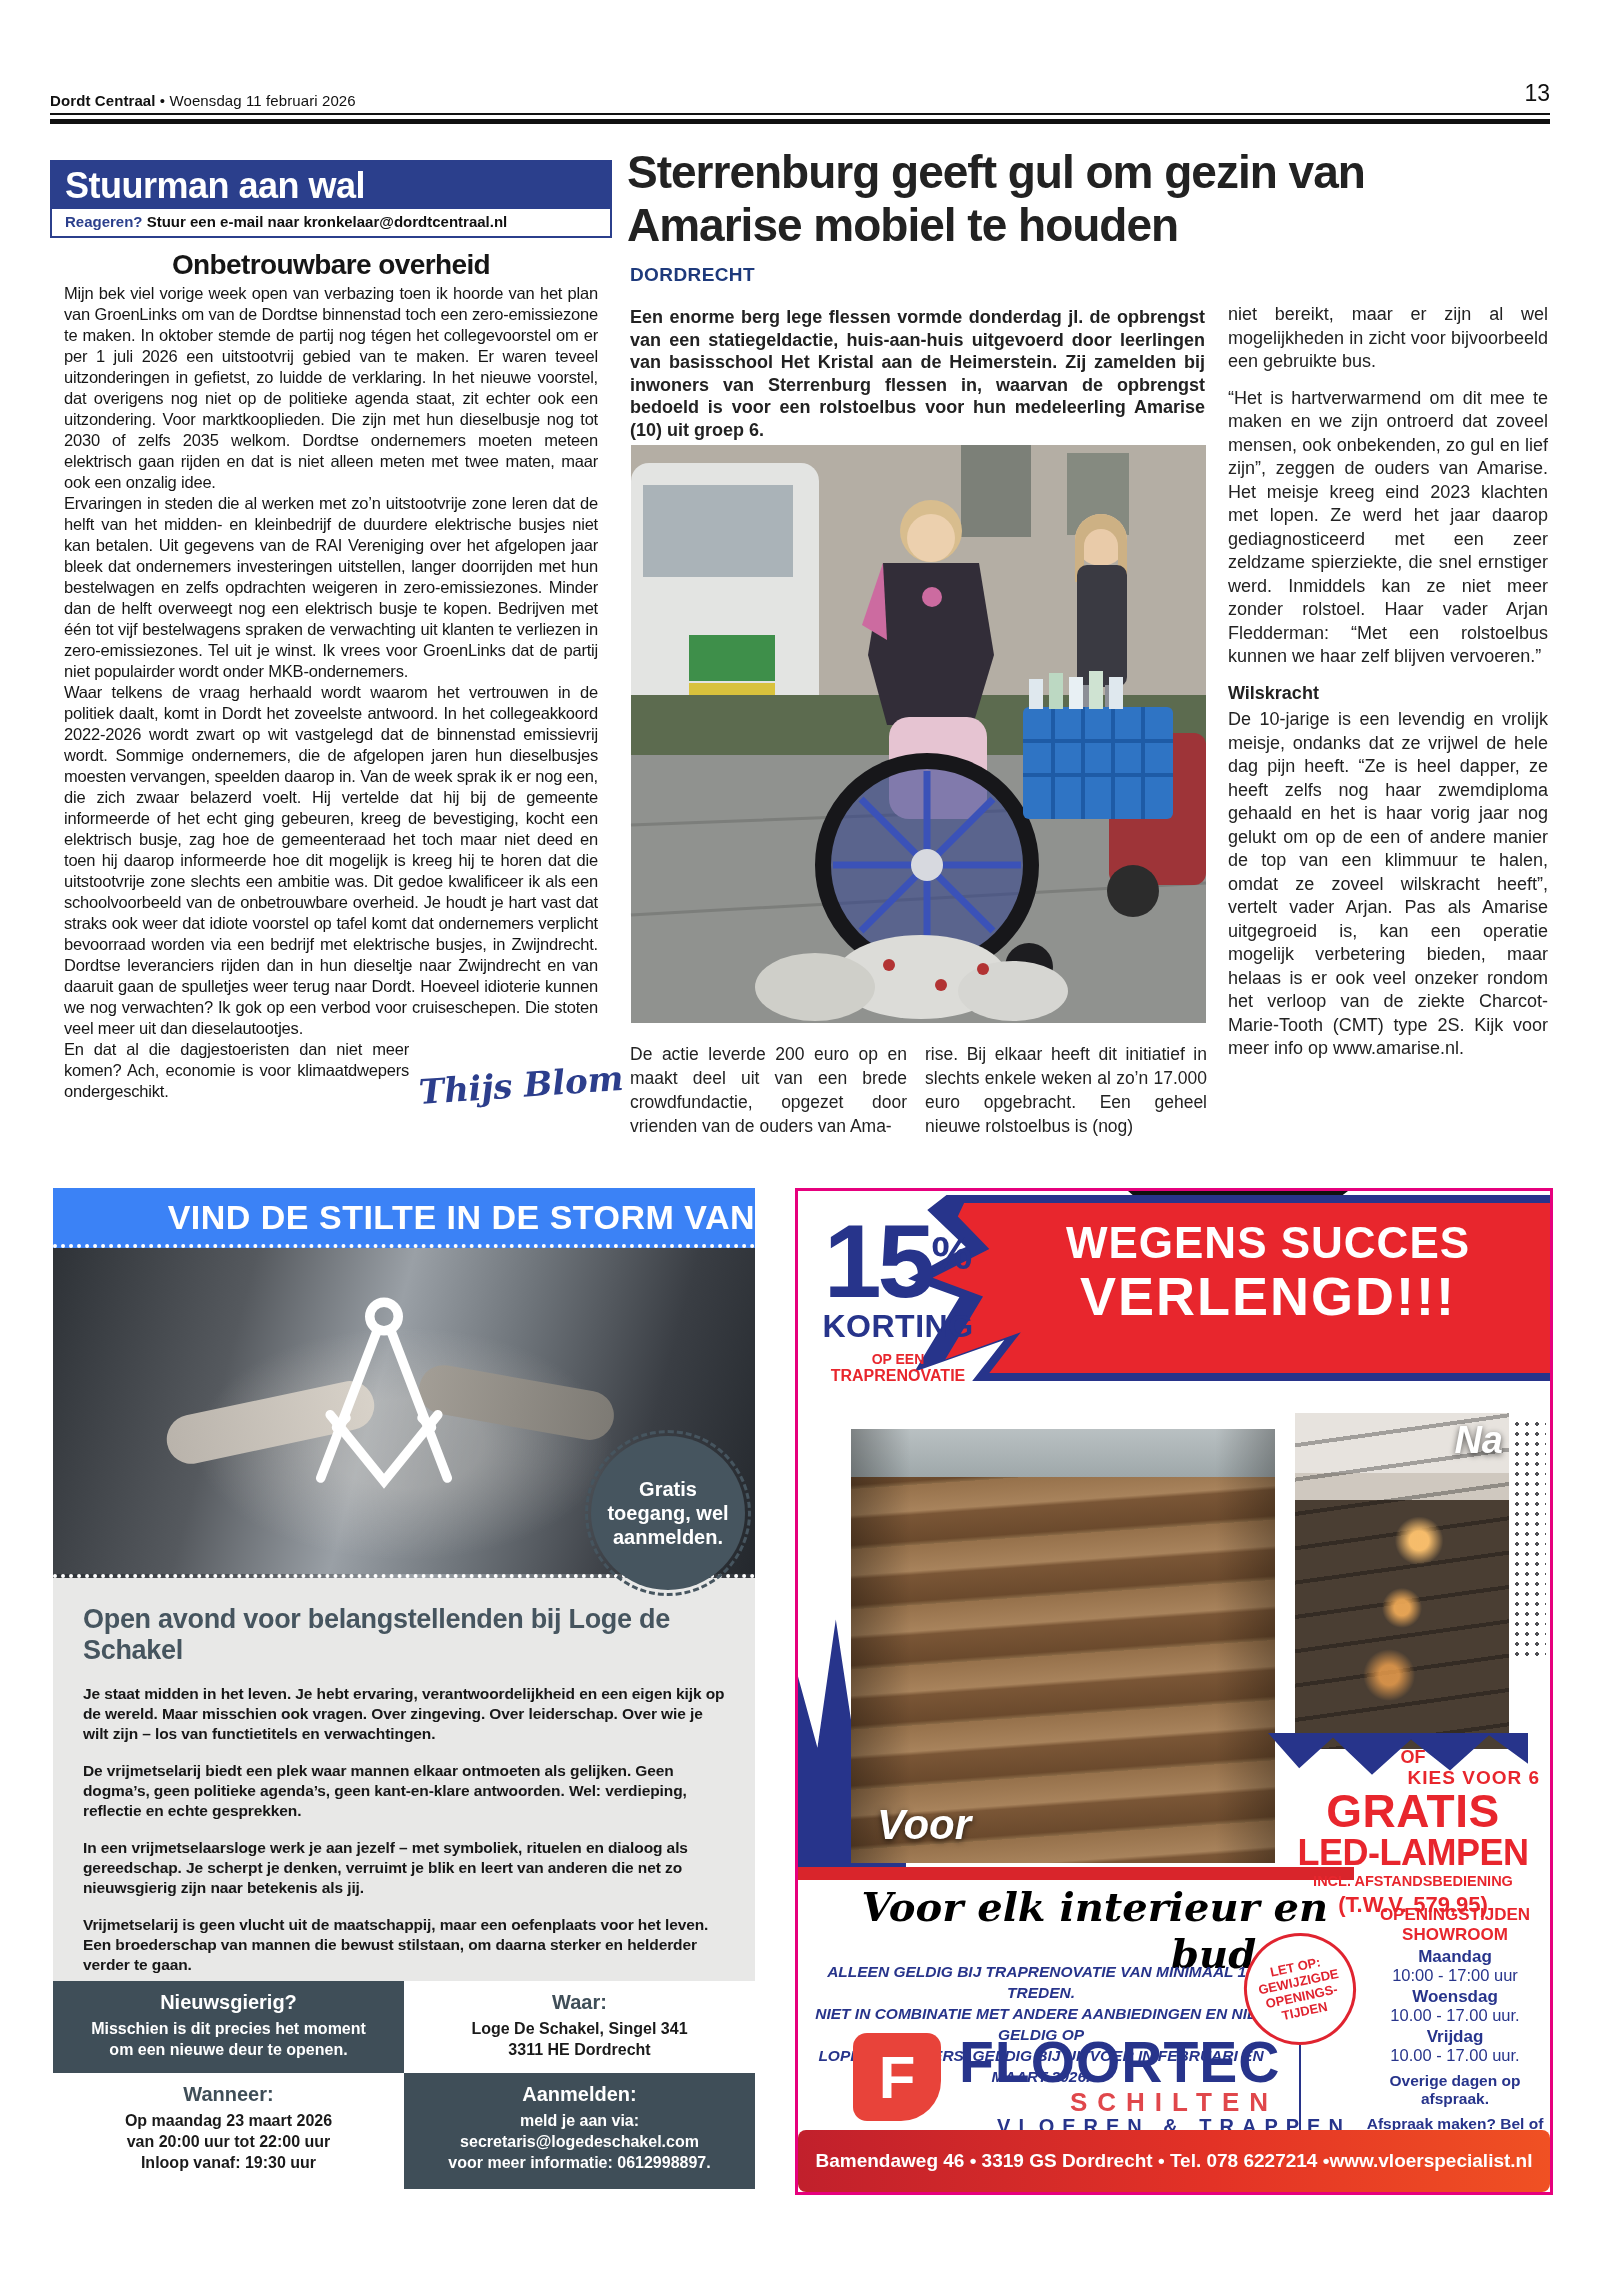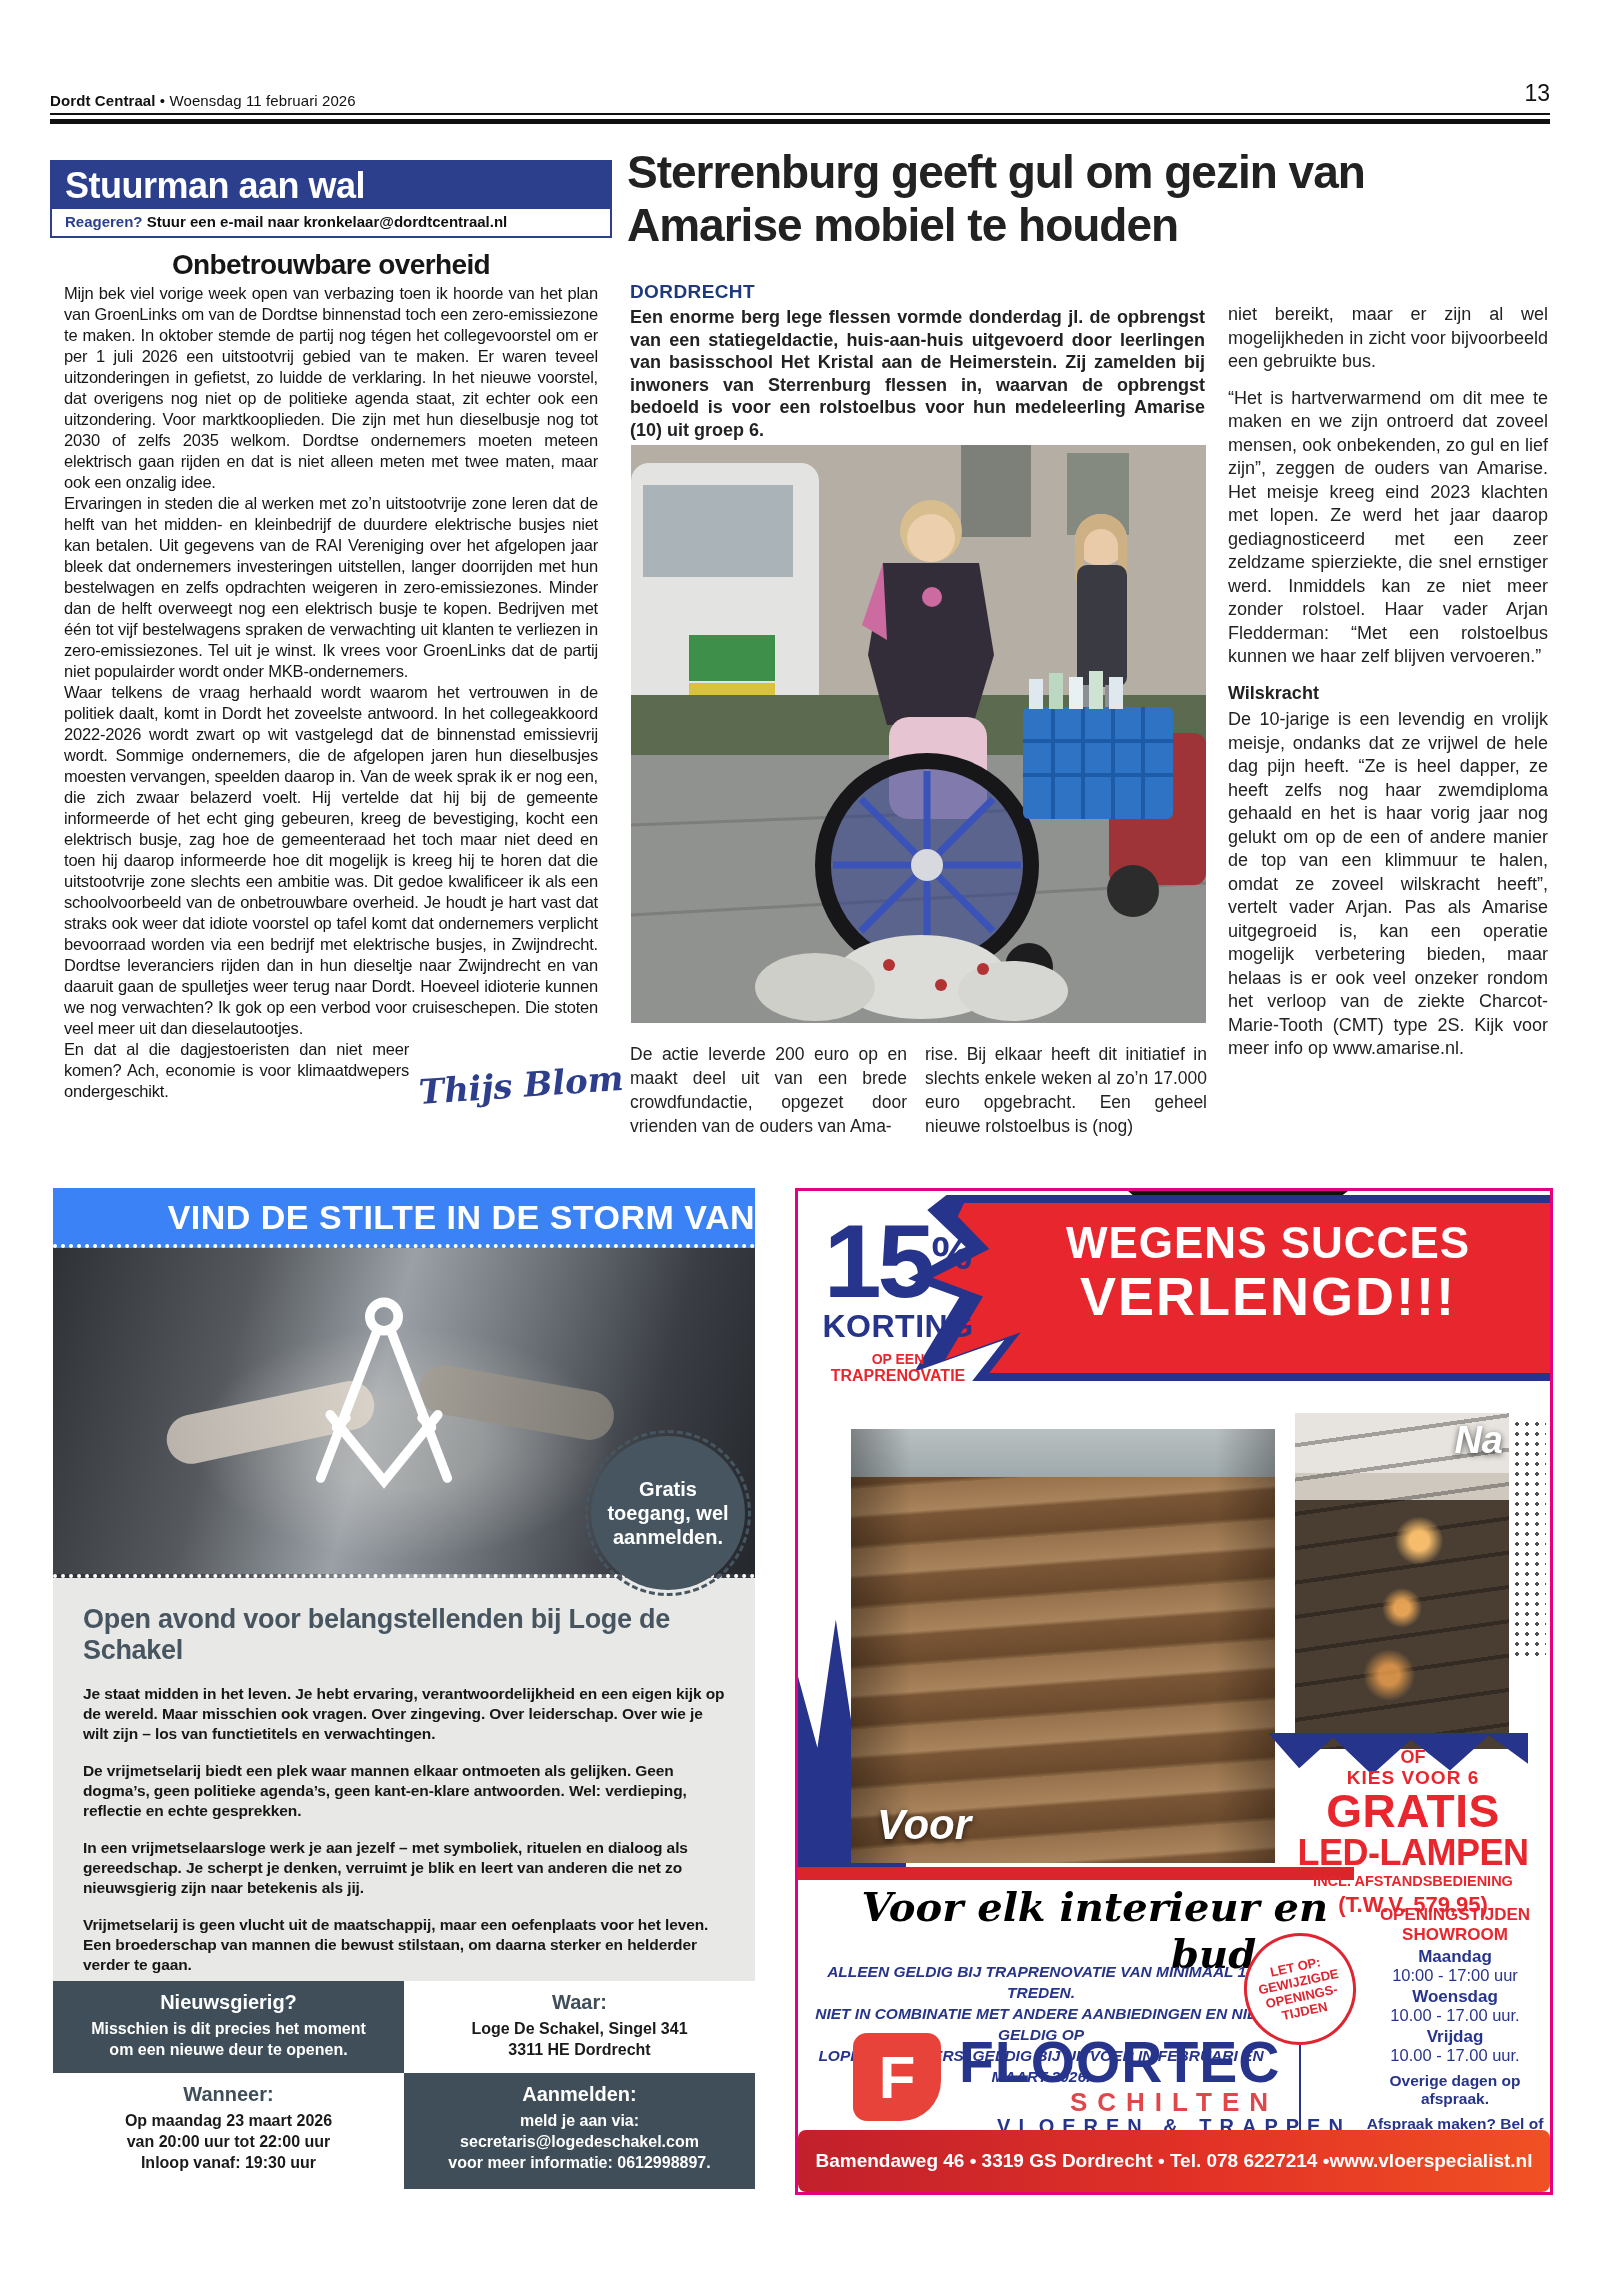--- a/index.html
+++ b/index.html
@@ -28,21 +28,21 @@
   .op-body { margin:2px 14px 0; font-size:16.5px; line-height:21px; text-align:justify; color:#161616; letter-spacing:-.2px; }
   .op-body p { margin:0; }
   .op-final { display:flex; align-items:flex-end; gap:10px; }
   .op-final p { width:345px; flex:0 0 auto; }
   .op-sig { font-family:"DejaVu Serif", serif; font-style:italic; font-weight:700; font-size:34px;
             color:#2c3e8c; transform:rotate(-4deg); padding-bottom:6px; white-space:nowrap; }
 
   
   .art-headline { left:627px; top:146px; width:800px; font-size:46px; line-height:53px; font-weight:800;
                   letter-spacing:-1px; color:#222; }
-  .art-dateline { left:630px; top:281px; font-size:19px; font-weight:800; color:#1e3a7c; letter-spacing:.4px;text-align:right; }
+  .art-dateline { left:630px; top:264px; font-size:19px; font-weight:800; color:#1e3a7c; letter-spacing:.4px;text-align:right; }
   .art-intro { left:630px; top:306px; width:575px; font-size:18px; line-height:22.5px; font-weight:800;
                text-align:justify; color:#222; }
   .art-photo { left:630px; top:445px; width:577px; height:578px; overflow:hidden; }
   .art-cap1 { left:630px; top:1042px; width:277px; font-size:17.5px; line-height:24px; text-align:justify; color:#222; }
   .art-cap2 { left:925px; top:1042px; width:282px; font-size:17.5px; line-height:24px; text-align:justify; color:#222; }
   .art-colr { left:1228px; top:303px; width:320px; font-size:18px; line-height:23.5px; text-align:justify; color:#222; }
   .art-colr p { margin:0 0 13px; }
   .art-colr .sub { font-weight:800; margin:2px 0 3px; text-align:left; }
 
   
@@ -128,21 +128,21 @@
       border-radius:14px 14px 40px 14px; color:#fff; font-size:60px; font-weight:900;
       display:flex; align-items:center; justify-content:center; }
   .fl-logo-word { left:106px; top:0; font-size:57px; font-weight:900; color:#27348b; letter-spacing:1px; }
   .fl-logo-l2 { left:106px; top:58px; width:430px; text-align:center; font-size:26px; font-weight:800;
       color:#e0474b; letter-spacing:10px; }
   .fl-logo-l3 { left:106px; top:86px; width:430px; text-align:center; font-size:20px; font-weight:600;
       color:#27348b; letter-spacing:8px; }
   .fl-led { left:488px; top:556px; width:254px; text-align:center; color:#e8262d; }
   .fl-led span { position:static; display:block; }
   .fl-led .a { font-size:18px; font-weight:900; line-height:20px; }
-  .fl-led .b { font-size:19px; font-weight:900; line-height:21px; letter-spacing:1px; }
+  .fl-led .b { font-size:19px; font-weight:900; line-height:21px; letter-spacing:1px;text-align:right; }
   .fl-led .c { font-size:46px; font-weight:900; line-height:46px; letter-spacing:.5px; }
   .fl-led .d { font-size:36px; font-weight:900; line-height:38px; letter-spacing:-.5px; }
   .fl-led .e { font-size:14.5px; font-weight:900; line-height:18px; }
   .fl-led .f { font-size:22px; font-weight:900; line-height:26px; margin-top:2px; }
   .fl-open { left:558px; top:714px; width:198px; text-align:center; }
   .fl-open div { position:static; }
   .fl-open .t { font-size:17px; font-weight:900; color:#e8262d; line-height:20px; }
   .fl-open .day { font-size:17px; font-weight:800; color:#27348b; line-height:19px; margin-top:2px; }
   .fl-open .hrs { font-size:16.5px; font-weight:500; color:#27348b; line-height:19px; }
   .fl-open .note { font-size:15.5px; font-weight:700; color:#27348b; line-height:18px; margin-top:7px; }

